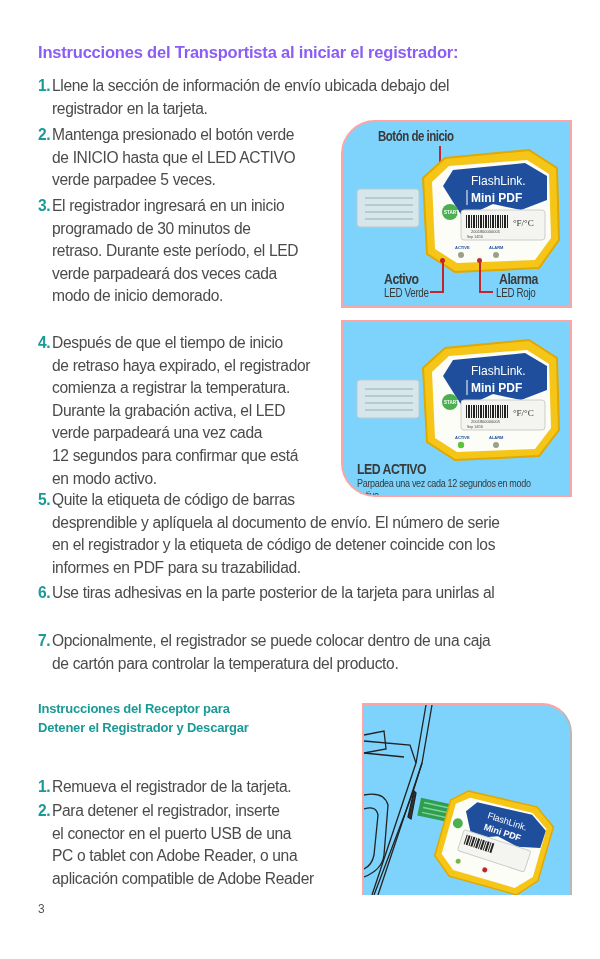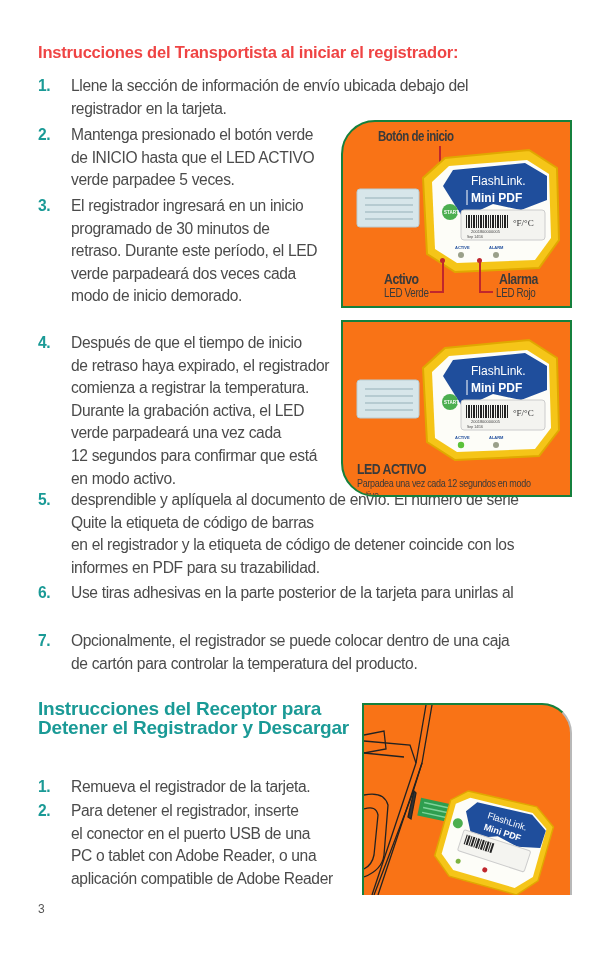--- a/index.html
+++ b/index.html
@@ -2,36 +2,36 @@
 <html><head>
   <meta charset="utf-8">
   <style>
     html, body { margin: 0; padding: 0; }
     body {
       width: 600px; height: 959px; background: #ffffff; position: relative;
       font-family: "Liberation Sans", sans-serif; color: #4a4a4a; overflow: hidden;
     }
     .h1 {
       position: absolute; left: 38px; top: 43px;
-      font-size: 16.5px; font-weight: bold; color: #ef4444; letter-spacing: -0.2px;
+      font-size: 16.5px; font-weight: bold; color: #8b5cf6; letter-spacing: -0.2px;
     }
     .h2 {
       position: absolute; left: 38px; top: 699px; width: 330px;
-      font-size: 19px; font-weight: bold; color: #1a9a96; line-height: 19px; letter-spacing: -0.2px;
+      font-size: 13px; font-weight: bold; color: #1a9a96; line-height: 19px; letter-spacing: -0.2px;
     }
     .step {
       position: absolute; left: 38px; font-size: 15.6px; line-height: 22.6px;
       color: #4b4b4b; letter-spacing: -0.35px;
     }
     .step .num { position: absolute; left: 0; top: 0; color: #1a9a96; font-weight: bold; }
-    .step .txt { display: block; margin-left: 33px; }
+    .step .txt { display: block; margin-left: 14px; }
     .page-num { position: absolute; left: 38px; top: 902px; font-size: 12px; color: #555; }
 
     .frame {
-      position: absolute; border: 2px solid #15803d; background: #f97316; overflow: hidden;
+      position: absolute; border: 2px solid #fca5a5; background: #7dd3fc; overflow: hidden;
     }
     .frame.f1 { left: 341px; top: 120px; width: 227px; height: 184px; border-radius: 34px 0 0 0; }
     .frame.f2 { left: 341px; top: 320px; width: 227px; height: 173px; border-radius: 0 0 0 34px; }
     .frame.f3 { left: 362px; top: 703px; width: 206px; height: 190px; border-radius: 0 30px 0 0; border-right: 2px solid #b8b8b8; border-bottom: none; }
     .lbl-b { position: absolute; font-weight: bold; color: #3a3a3a; letter-spacing: -0.6px; transform: scaleX(0.82); transform-origin: left top; }
     .lbl-n { position: absolute; color: #3a3a3a; letter-spacing: -0.4px; transform: scaleX(0.82); transform-origin: left top; }
     .leader { position: absolute; background: #c0272d; }
     .dot { position: absolute; width: 5px; height: 5px; border-radius: 50%; background: #c0272d; }
     svg { display: block; }
   </style>
@@ -68,22 +68,22 @@
   <span class="txt">de retraso haya expirado, el registrador</span>
   <span class="txt">comienza a registrar la temperatura.</span>
   <span class="txt">Durante la grabación activa, el LED</span>
   <span class="txt">verde parpadeará una vez cada</span>
   <span class="txt">12 segundos para confirmar que está</span>
   <span class="txt">en modo activo.</span>
 </div>
 
 <div class="step" style="top:489px;">
   <span class="num">5.</span>
+  <span class="txt">Quite la etiqueta de código de barras</span>
   <span class="txt">desprendible y aplíquela al documento de envío. El número de serie</span>
-  <span class="txt">Quite la etiqueta de código de barras</span>
   <span class="txt">en el registrador y la etiqueta de código de detener coincide con los</span>
   <span class="txt">informes en PDF para su trazabilidad.</span>
 </div>
 
 <div class="step" style="top:582px;">
   <span class="num">6.</span>
   <span class="txt">Use tiras adhesivas en la parte posterior de la tarjeta para unirlas al</span>
 </div>
 
 <div class="step" style="top:630px;">

